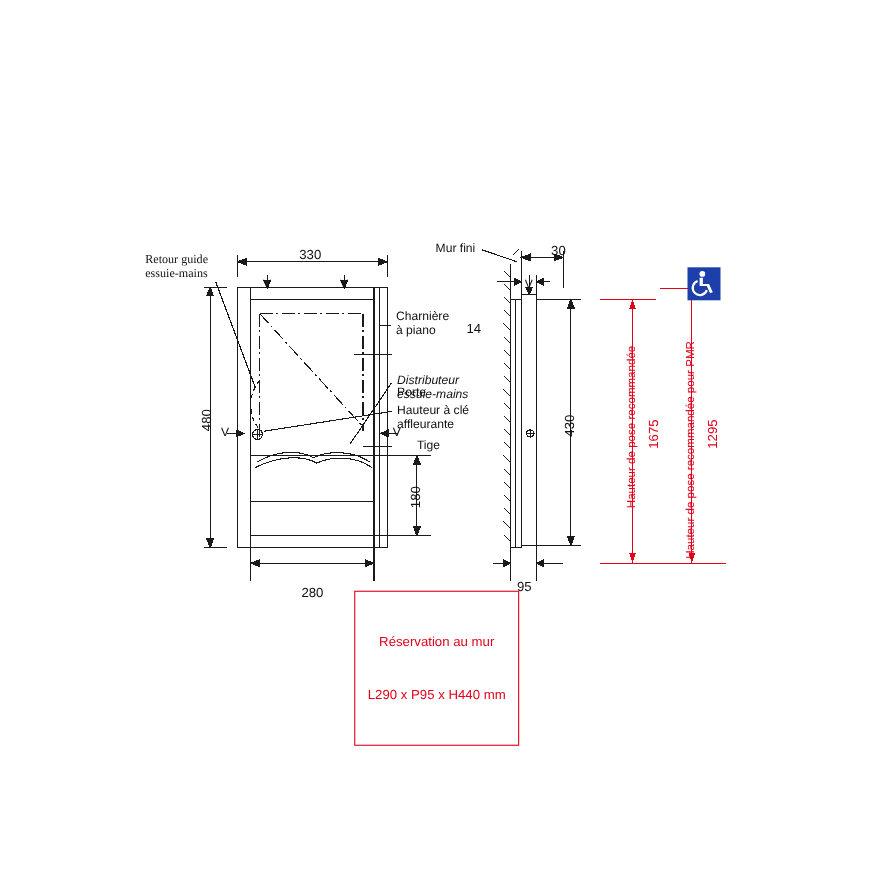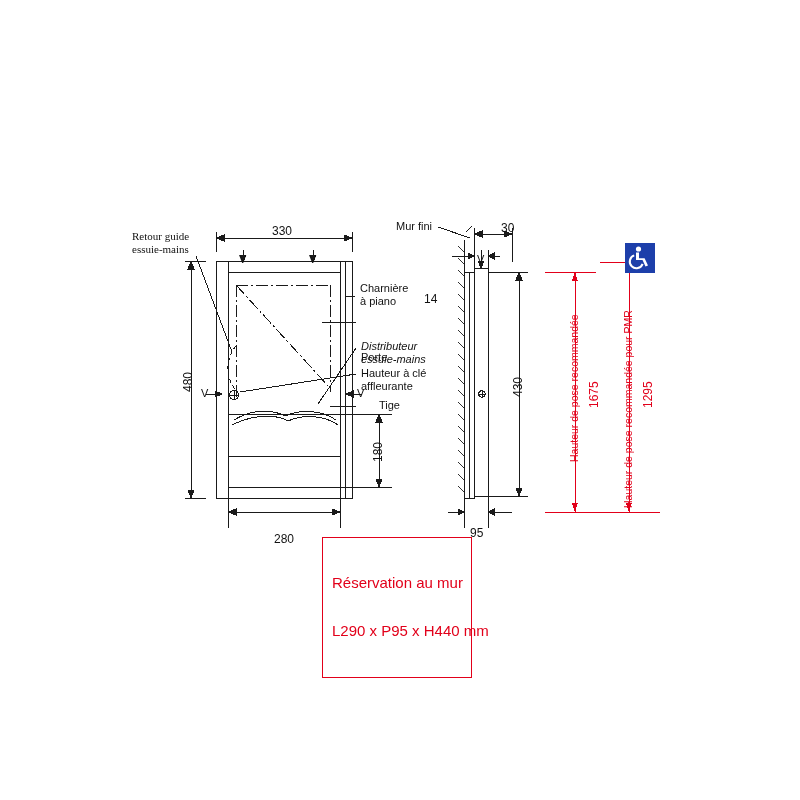--- a/index.html
+++ b/index.html
@@ -39,21 +39,21 @@
   .lbl.dim {
     font-size: 12px;
   }
   .vert {
     transform-origin: 0 0;
   }
   .resbox {
     position: absolute;
     border: 1px solid #e2001a;
     color: #e2001a;
-    font-size: 15px;
+    font-size: 12px;
     line-height: 16px;
     padding: 5px 9px 6px 9px;
     text-align: center;
     background: #ffffff;
     white-space: pre;
   }
   .pmr {
     position: absolute;
     background: #1d3faa;
     width: 30px;

